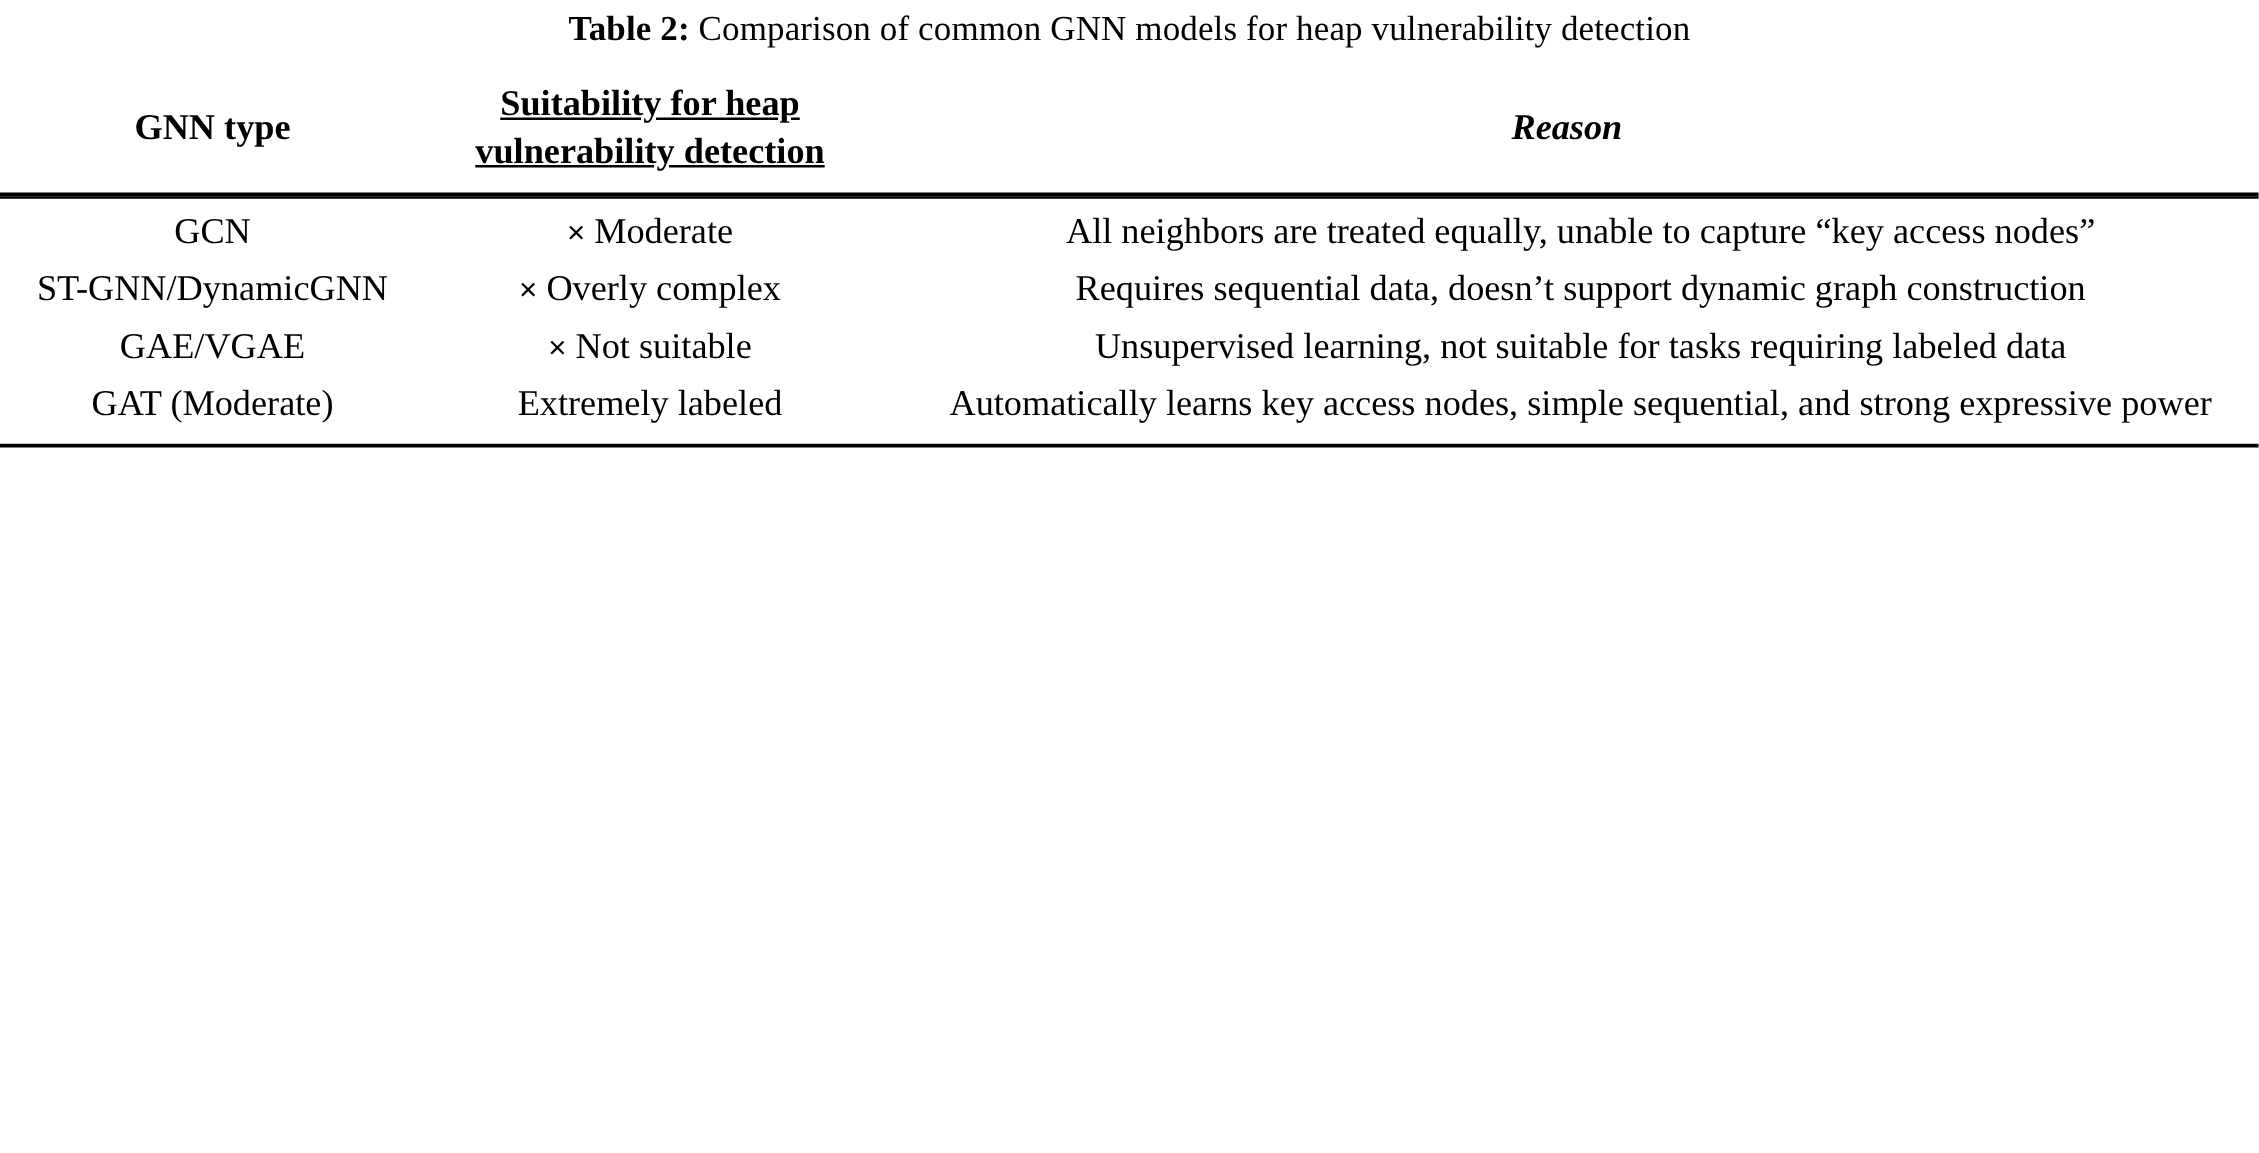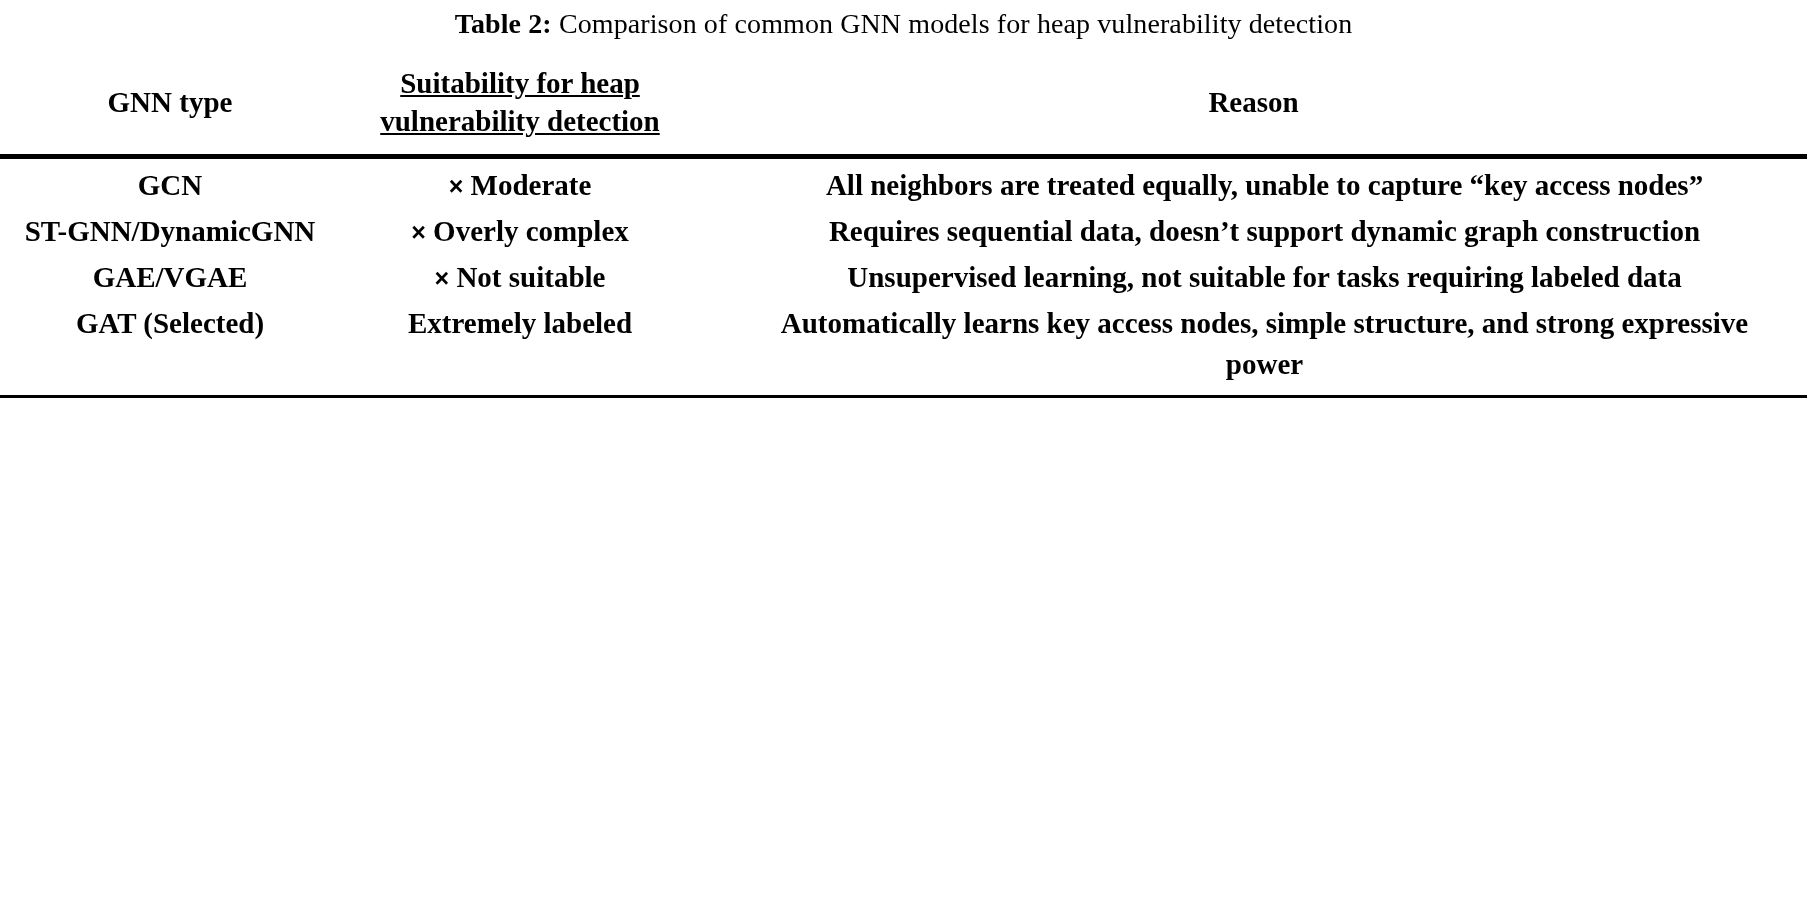--- a/index.html
+++ b/index.html
@@ -67,28 +67,28 @@
     text-align: center;
     vertical-align: middle;
     padding: 12px 8px 14px 8px;
   }
   tbody td {
     font-size: 29px;
     line-height: 41px;
     text-align: center;
     vertical-align: top;
     padding: 2px 4px 2px 4px;
-    font-weight: bold;
+    font-weight: normal;
   }
   .col-type  { width: 340px; }
   .col-suit  { width: 360px; }
   .col-reason{ width: 1107px; }
   .hdr-type  { width: 340px; }
   .hdr-suit  { width: 360px; }
-  .hdr-reason{ width: 1107px; }
+  .hdr-reason{ width: 1107px; font-style: italic; }
   .reason-cell {
     padding-left: 46px;
     padding-right: 24px;
   }
   .type-cell {
     padding-left: 10px;
     padding-right: 10px;
   }
   .hdr-suit-inner {
     display: block;
@@ -159,23 +159,23 @@
         <td class="reason-cell">Requires sequential data, doesn’t support dynamic graph construction</td>
       </tr>
 
       <tr>
         <td class="type-cell">GAE/VGAE</td>
         <td><span class="xmark">×</span> <span>Not suitable</span></td>
         <td class="reason-cell">Unsupervised learning, not suitable for tasks requiring labeled data</td>
       </tr>
 
       <tr class="row-gat">
-        <td class="type-cell">GAT (Selected)</td>
+        <td class="type-cell">GAT (Moderate)</td>
         <td><span class="xmark"></span><span>Extremely labeled</span></td>
-        <td class="reason-cell">Automatically learns key access nodes, simple structure, and strong expressive power</td>
+        <td class="reason-cell">Automatically learns key access nodes, simple sequential, and strong expressive power</td>
       </tr>
 
       <tr class="rule-bottom">
         <td></td>
         <td></td>
         <td></td>
       </tr>
     </tbody>
   </table>
 

